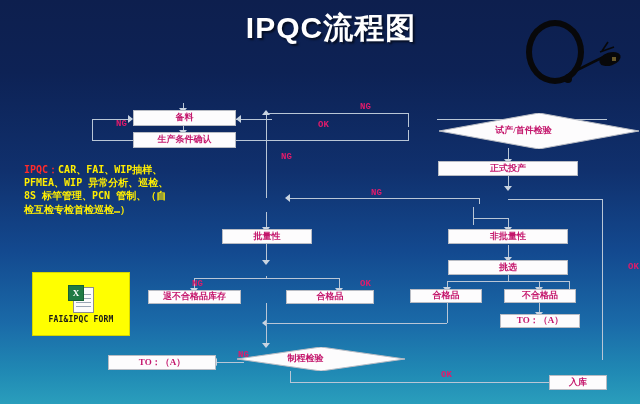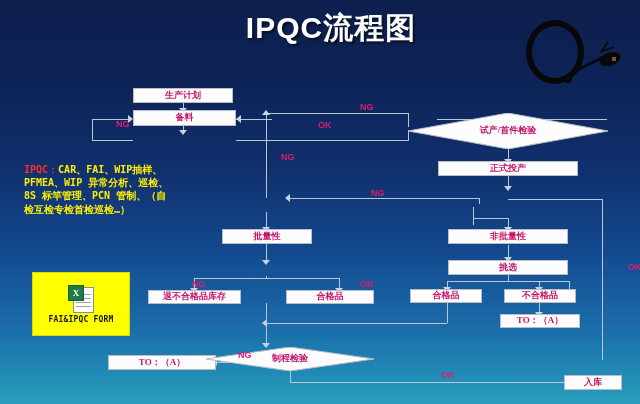--- a/index.html
+++ b/index.html
@@ -32,41 +32,41 @@
     color:#c4166c;font-size:9px;font-weight:bold;
     display:flex;align-items:center;justify-content:center;
     text-align:center;line-height:1.05;box-sizing:border-box;
     font-family:"Liberation Serif","DejaVu Serif",serif;
     white-space:nowrap;
   }
   .box.sp{justify-content:space-between;padding:0 10px 0 6px;}
   .box.sp span{display:inline-block;}
   .box .dk{color:#20104f;}
 
-  .diamond{position:absolute;}
+  .diamond{position:absolute;padding-left:31px;}
   .diamond svg{display:block;}
   .diamond .dlabel{
     position:absolute;left:0;top:0;width:100%;height:100%;
     display:flex;align-items:center;justify-content:center;text-align:center;
     color:#c4166c;font-size:9px;font-weight:bold;line-height:1.05;
     font-family:"Liberation Serif","DejaVu Serif",serif;
   }
 
   
   .ln{position:absolute;background:#b9c6d6;}
   .lh{height:1px;}
   .lv{width:1px;}
   .arw{position:absolute;width:0;height:0;}
   .arw.d{border-left:4px solid transparent;border-right:4px solid transparent;border-top:5px solid #c9d4e1;}
   .arw.u{border-left:4px solid transparent;border-right:4px solid transparent;border-bottom:5px solid #c9d4e1;}
   .arw.l{border-top:4px solid transparent;border-bottom:4px solid transparent;border-right:5px solid #c9d4e1;}
   .arw.r{border-top:4px solid transparent;border-bottom:4px solid transparent;border-left:5px solid #c9d4e1;}
 
   .tag{position:absolute;color:#e01b6b;font-size:9px;font-weight:bold;
-       font-family:Liberation Sans, sans-serif;padding-left:20px;}
+       font-family:Liberation Mono, monospace;padding-left:20px;}
 
   
   .note{
     position:absolute;left:24px;top:163px;width:152px;
     font-size:10px;font-weight:bold;line-height:1.32;color:#ffee00;
     font-family:"DejaVu Sans Mono","Liberation Mono",monospace;
   }
   .note .hd{color:#ff2a2a;margin-top:24px;}
 
   
@@ -177,24 +177,24 @@
   <div class="ln lv" style="left:266px;top:303px;height:42px;"></div>
   <div class="arw d" style="left:262px;top:343px;"></div>
 
   <div class="ln lh" style="left:216px;top:362px;width:28px;"></div>
   <div class="arw l" style="left:212px;top:358px;"></div>
 
   <div class="ln lv" style="left:290px;top:371px;height:11px;"></div>
   <div class="ln lh" style="left:290px;top:382px;width:284px;"></div>
   <div class="arw r" style="left:570px;top:378px;"></div>
 
-  <div class="box" style="left:133px;top:88px;width:100px;height:15px;">生产计划</div>
 
   <div class="box" style="left:133px;top:110px;width:103px;height:16px;">备料</div>
 
+  <div class="box" style="left:133px;top:132px;width:103px;height:16px;">生产条件确认</div>
 
   <div class="diamond" style="left:408px;top:113px;width:200px;height:36px;">
     <svg width="200" height="36" viewBox="0 0 200 36">
       <polygon points="100,0 200,18 100,36 0,18" fill="#fdfcfd" stroke="#b9bcc4" stroke-width="1"></polygon>
     </svg>
     <div class="dlabel">试产/首件检验</div>
   </div>
 
   <div class="box" style="left:438px;top:161px;width:140px;height:15px;">正式投产</div>
 
@@ -219,21 +219,21 @@
 
   <div class="box" style="left:108px;top:355px;width:108px;height:15px;">TO：（A）</div>
 
   <div class="diamond" style="left:206px;top:347px;width:168px;height:24px;">
     <svg width="168" height="24" viewBox="0 0 168 24">
       <polygon points="84,0 168,12 84,24 0,12" fill="#fdfcfd" stroke="#b9bcc4" stroke-width="1"></polygon>
     </svg>
     <div class="dlabel">制程检验</div>
   </div>
 
-  <div class="box" style="left:564px;top:375px;width:58px;height:15px;">入库</div>
+  <div class="box" style="left:549px;top:375px;width:58px;height:15px;">入库</div>
 
   <div class="tag" style="left:96px;top:119px;">NG</div>
   <div class="tag" style="left:298px;top:120px;">OK</div>
   <div class="tag" style="left:340px;top:102px;">NG</div>
   <div class="tag" style="left:261px;top:152px;">NG</div>
   <div class="tag" style="left:351px;top:188px;">NG</div>
   <div class="tag" style="left:172px;top:279px;">NG</div>
   <div class="tag" style="left:340px;top:279px;">OK</div>
   <div class="tag" style="left:608px;top:262px;">OK</div>
   <div class="tag" style="left:218px;top:350px;">NG</div>

